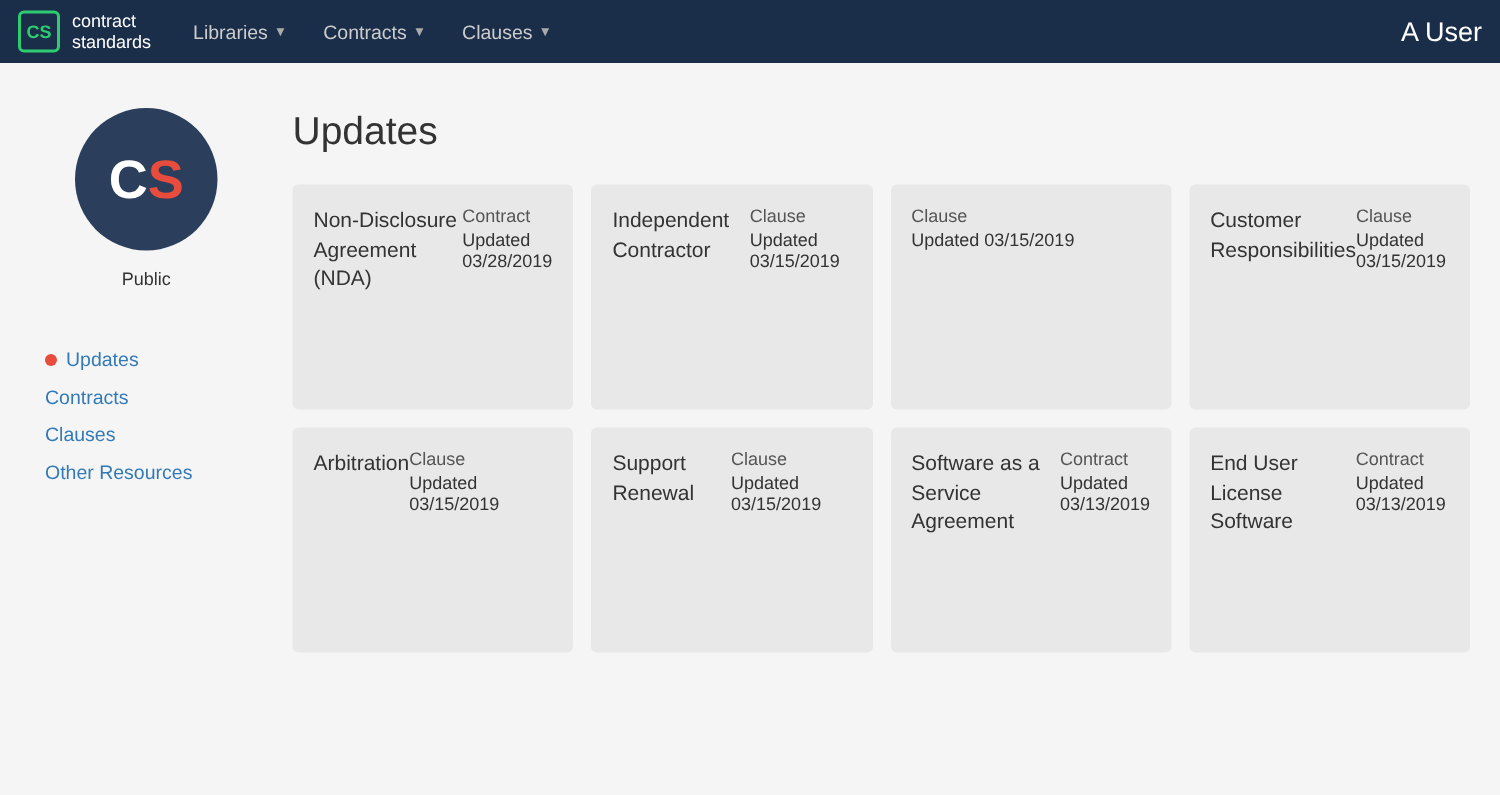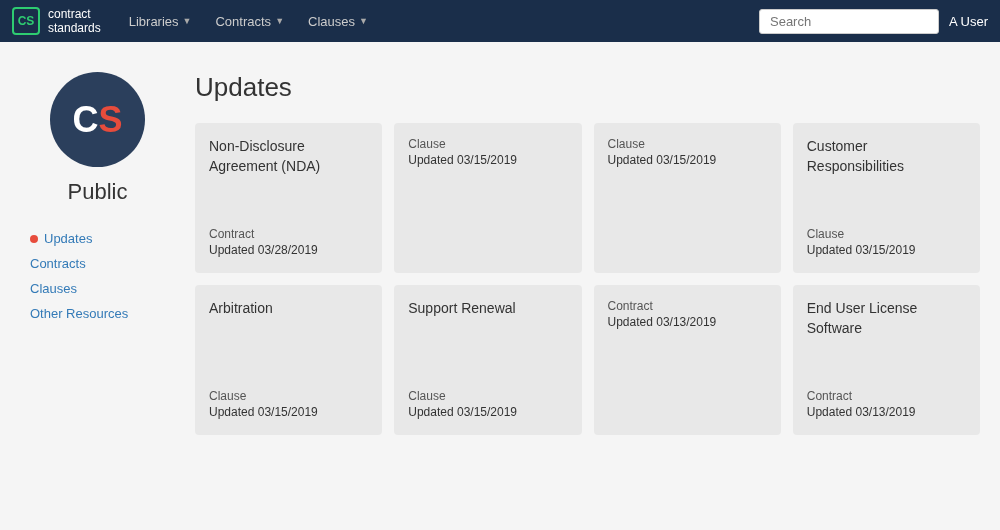--- a/index.html
+++ b/index.html
@@ -67,21 +67,21 @@
     .search-input {
       padding: 4px 10px;
       border: 1px solid #ccc;
       border-radius: 3px;
       font-size: 13px;
       width: 180px;
       outline: none;
     }
     .user-label {
       color: white;
-      font-size: 13px;
+      font-size: 18px;
     }
 
     
     .page-content {
       display: flex;
       padding: 20px;
       gap: 20px;
       max-width: 1000px;
     }
 
@@ -106,23 +106,23 @@
     }
     .cs-logo-text {
       font-size: 36px;
       font-weight: bold;
       color: white;
     }
     .cs-logo-text span {
       color: #e74c3c;
     }
     .sidebar-title {
-      font-size: 22px;
+      font-size: 12px;
       color: #333;
-      margin-bottom: 24px;
+      margin-bottom: 37px;
     }
     .sidebar-nav {
       width: 100%;
       display: flex;
       flex-direction: column;
       gap: 6px;
       padding-left: 10px;
     }
     .sidebar-nav-item {
       font-size: 13px;
@@ -163,21 +163,21 @@
       display: grid;
       grid-template-columns: repeat(4, 1fr);
       gap: 12px;
     }
     .card {
       background: #e8e8e8;
       border-radius: 4px;
       padding: 14px 14px 16px;
       min-height: 150px;
       display: flex;
-      flex-direction: column;
+      flex-direction: row;
       justify-content: space-between;
       cursor: pointer;
     }
     .card-title {
       font-size: 14px;
       color: #333;
       line-height: 1.4;
       margin-bottom: 30px;
     }
     .card-footer {}
@@ -213,21 +213,20 @@
     <div class="nav-item">
       <span>Contracts</span>
       <span class="nav-caret">▼</span>
     </div>
     <div class="nav-item">
       <span>Clauses</span>
       <span class="nav-caret">▼</span>
     </div>
   </div>
   <div class="nav-right">
-    <input class="search-input" type="text" placeholder="Search" style="">
     <span class="user-label">A User</span>
   </div>
 </nav>
 
 <div class="page-content">
 
   <aside class="sidebar">
     <div class="cs-logo">
       <span class="cs-logo-text">C<span>S</span></span>
     </div>
@@ -256,20 +255,21 @@
     <h1 class="page-title">Updates</h1>
     <div class="cards-grid" id="cards-container">
     <div class="card">
       <div class="card-title">Non-Disclosure Agreement (NDA)</div>
       <div class="card-footer">
         <div class="card-type">Contract</div>
         <div class="card-updated"><strong>Updated 03/28/2019</strong></div>
       </div>
     </div>
         <div class="card">
+      <div class="card-title">Independent Contractor</div>
       <div class="card-footer">
         <div class="card-type">Clause</div>
         <div class="card-updated"><strong>Updated 03/15/2019</strong></div>
       </div>
     </div>
         <div class="card">
       <div class="card-footer">
         <div class="card-type">Clause</div>
         <div class="card-updated"><strong>Updated 03/15/2019</strong></div>
       </div>
@@ -289,20 +289,21 @@
       </div>
     </div>
         <div class="card">
       <div class="card-title">Support Renewal</div>
       <div class="card-footer">
         <div class="card-type">Clause</div>
         <div class="card-updated"><strong>Updated 03/15/2019</strong></div>
       </div>
     </div>
         <div class="card">
+      <div class="card-title">Software as a Service Agreement</div>
       <div class="card-footer">
         <div class="card-type">Contract</div>
         <div class="card-updated"><strong>Updated 03/13/2019</strong></div>
       </div>
     </div>
         <div class="card">
       <div class="card-title">End User License Software</div>
       <div class="card-footer">
         <div class="card-type">Contract</div>
         <div class="card-updated"><strong>Updated 03/13/2019</strong></div>

